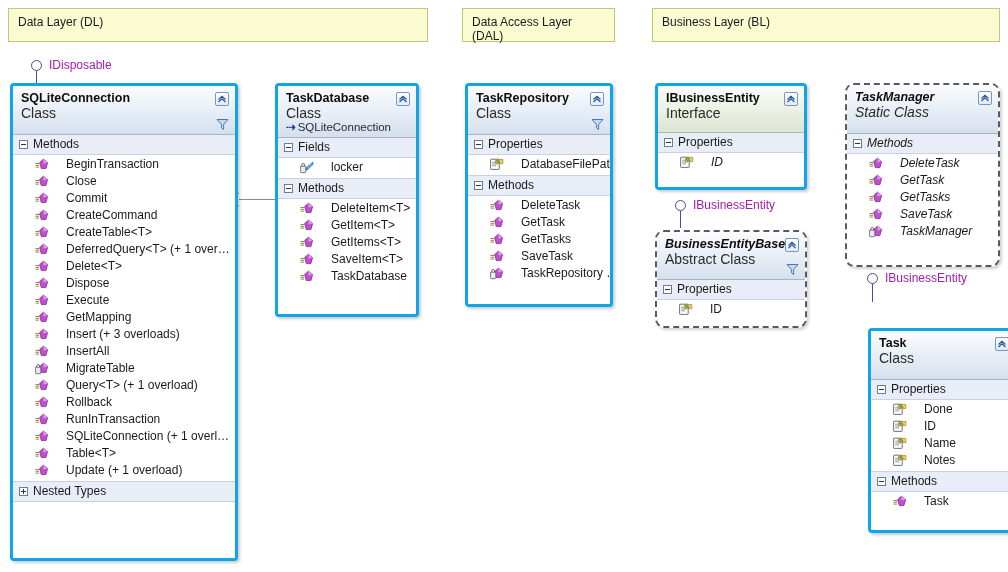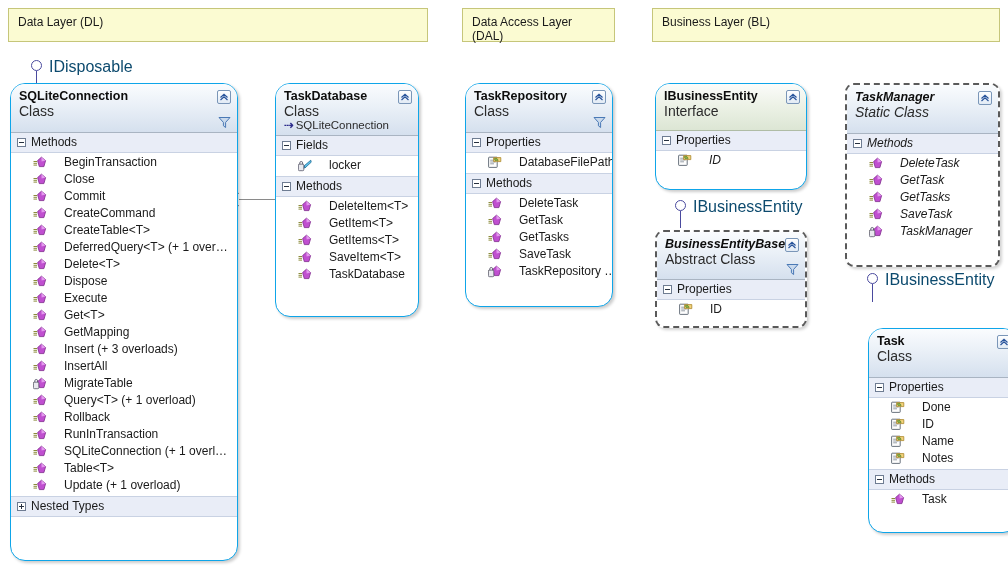--- a/index.html
+++ b/index.html
@@ -32,29 +32,29 @@
   .lollipop .ball{
     position:absolute;left:0;top:0;width:11px;height:11px;
     border:1.4px solid #4A4A9E;border-radius:50%;
     box-sizing:border-box;background:#ffffff;
   }
   .lollipop .stem{
     position:absolute;left:5px;top:11px;width:1.4px;background:#4A4A9E;
   }
   .lollipop .lolli-label{
     position:absolute;left:18px;top:-2px;white-space:nowrap;
-    font-size:16px;color:#0c4a6e;
+    font-size:12px;color:#a21caf;
   }
 
   
   .shape{
     position:absolute;
     box-sizing:border-box;
-    border:1px solid #0ea5e9;
-    border-radius:15px;
+    border:3px solid #0ea5e9;
+    border-radius:4px;
     background:#ffffff;
     box-shadow:2px 2px 3px rgba(0,0,0,.20);
     overflow:hidden;
   }
   .shape.dashed{
     border:2px dashed #5A5A5A;
     border-radius:9px;
     box-shadow:2px 2px 3px rgba(0,0,0,.18);
   }
   .shape .head{
@@ -250,28 +250,20 @@
                 <path d="M8.4,1.2 L12.6,4.6 L8.6,5.6 Z" fill="#E39AEE" stroke="none"></path>
               </svg></span>
             <span class="mlabel">Execute</span>
           </div>
           <div class="mrow">
             <span class="icn"><svg viewBox="0 0 14 13" width="14" height="13">
                 <path d="M0.5,5.5 L4,5.5 M0.5,7.3 L4,7.3 M0.5,9.1 L4,9.1" stroke="#8A8A3A" stroke-width="1"></path>
                 <path d="M8.4,1.2 L12.6,4.6 L10.9,10.6 L6.3,10.6 L4.6,4.6 Z" fill="#C04FD0" stroke="#7D2A8C" stroke-width=".8"></path>
                 <path d="M8.4,1.2 L12.6,4.6 L8.6,5.6 Z" fill="#E39AEE" stroke="none"></path>
               </svg></span>
-            <span class="mlabel">Get&lt;T&gt;</span>
-          </div>
-          <div class="mrow">
-            <span class="icn"><svg viewBox="0 0 14 13" width="14" height="13">
-                <path d="M0.5,5.5 L4,5.5 M0.5,7.3 L4,7.3 M0.5,9.1 L4,9.1" stroke="#8A8A3A" stroke-width="1"></path>
-                <path d="M8.4,1.2 L12.6,4.6 L10.9,10.6 L6.3,10.6 L4.6,4.6 Z" fill="#C04FD0" stroke="#7D2A8C" stroke-width=".8"></path>
-                <path d="M8.4,1.2 L12.6,4.6 L8.6,5.6 Z" fill="#E39AEE" stroke="none"></path>
-              </svg></span>
             <span class="mlabel">GetMapping</span>
           </div>
           <div class="mrow">
             <span class="icn"><svg viewBox="0 0 14 13" width="14" height="13">
                 <path d="M0.5,5.5 L4,5.5 M0.5,7.3 L4,7.3 M0.5,9.1 L4,9.1" stroke="#8A8A3A" stroke-width="1"></path>
                 <path d="M8.4,1.2 L12.6,4.6 L10.9,10.6 L6.3,10.6 L4.6,4.6 Z" fill="#C04FD0" stroke="#7D2A8C" stroke-width=".8"></path>
                 <path d="M8.4,1.2 L12.6,4.6 L8.6,5.6 Z" fill="#E39AEE" stroke="none"></path>
               </svg></span>
             <span class="mlabel">Insert (+ 3 overloads)</span>
           </div>

